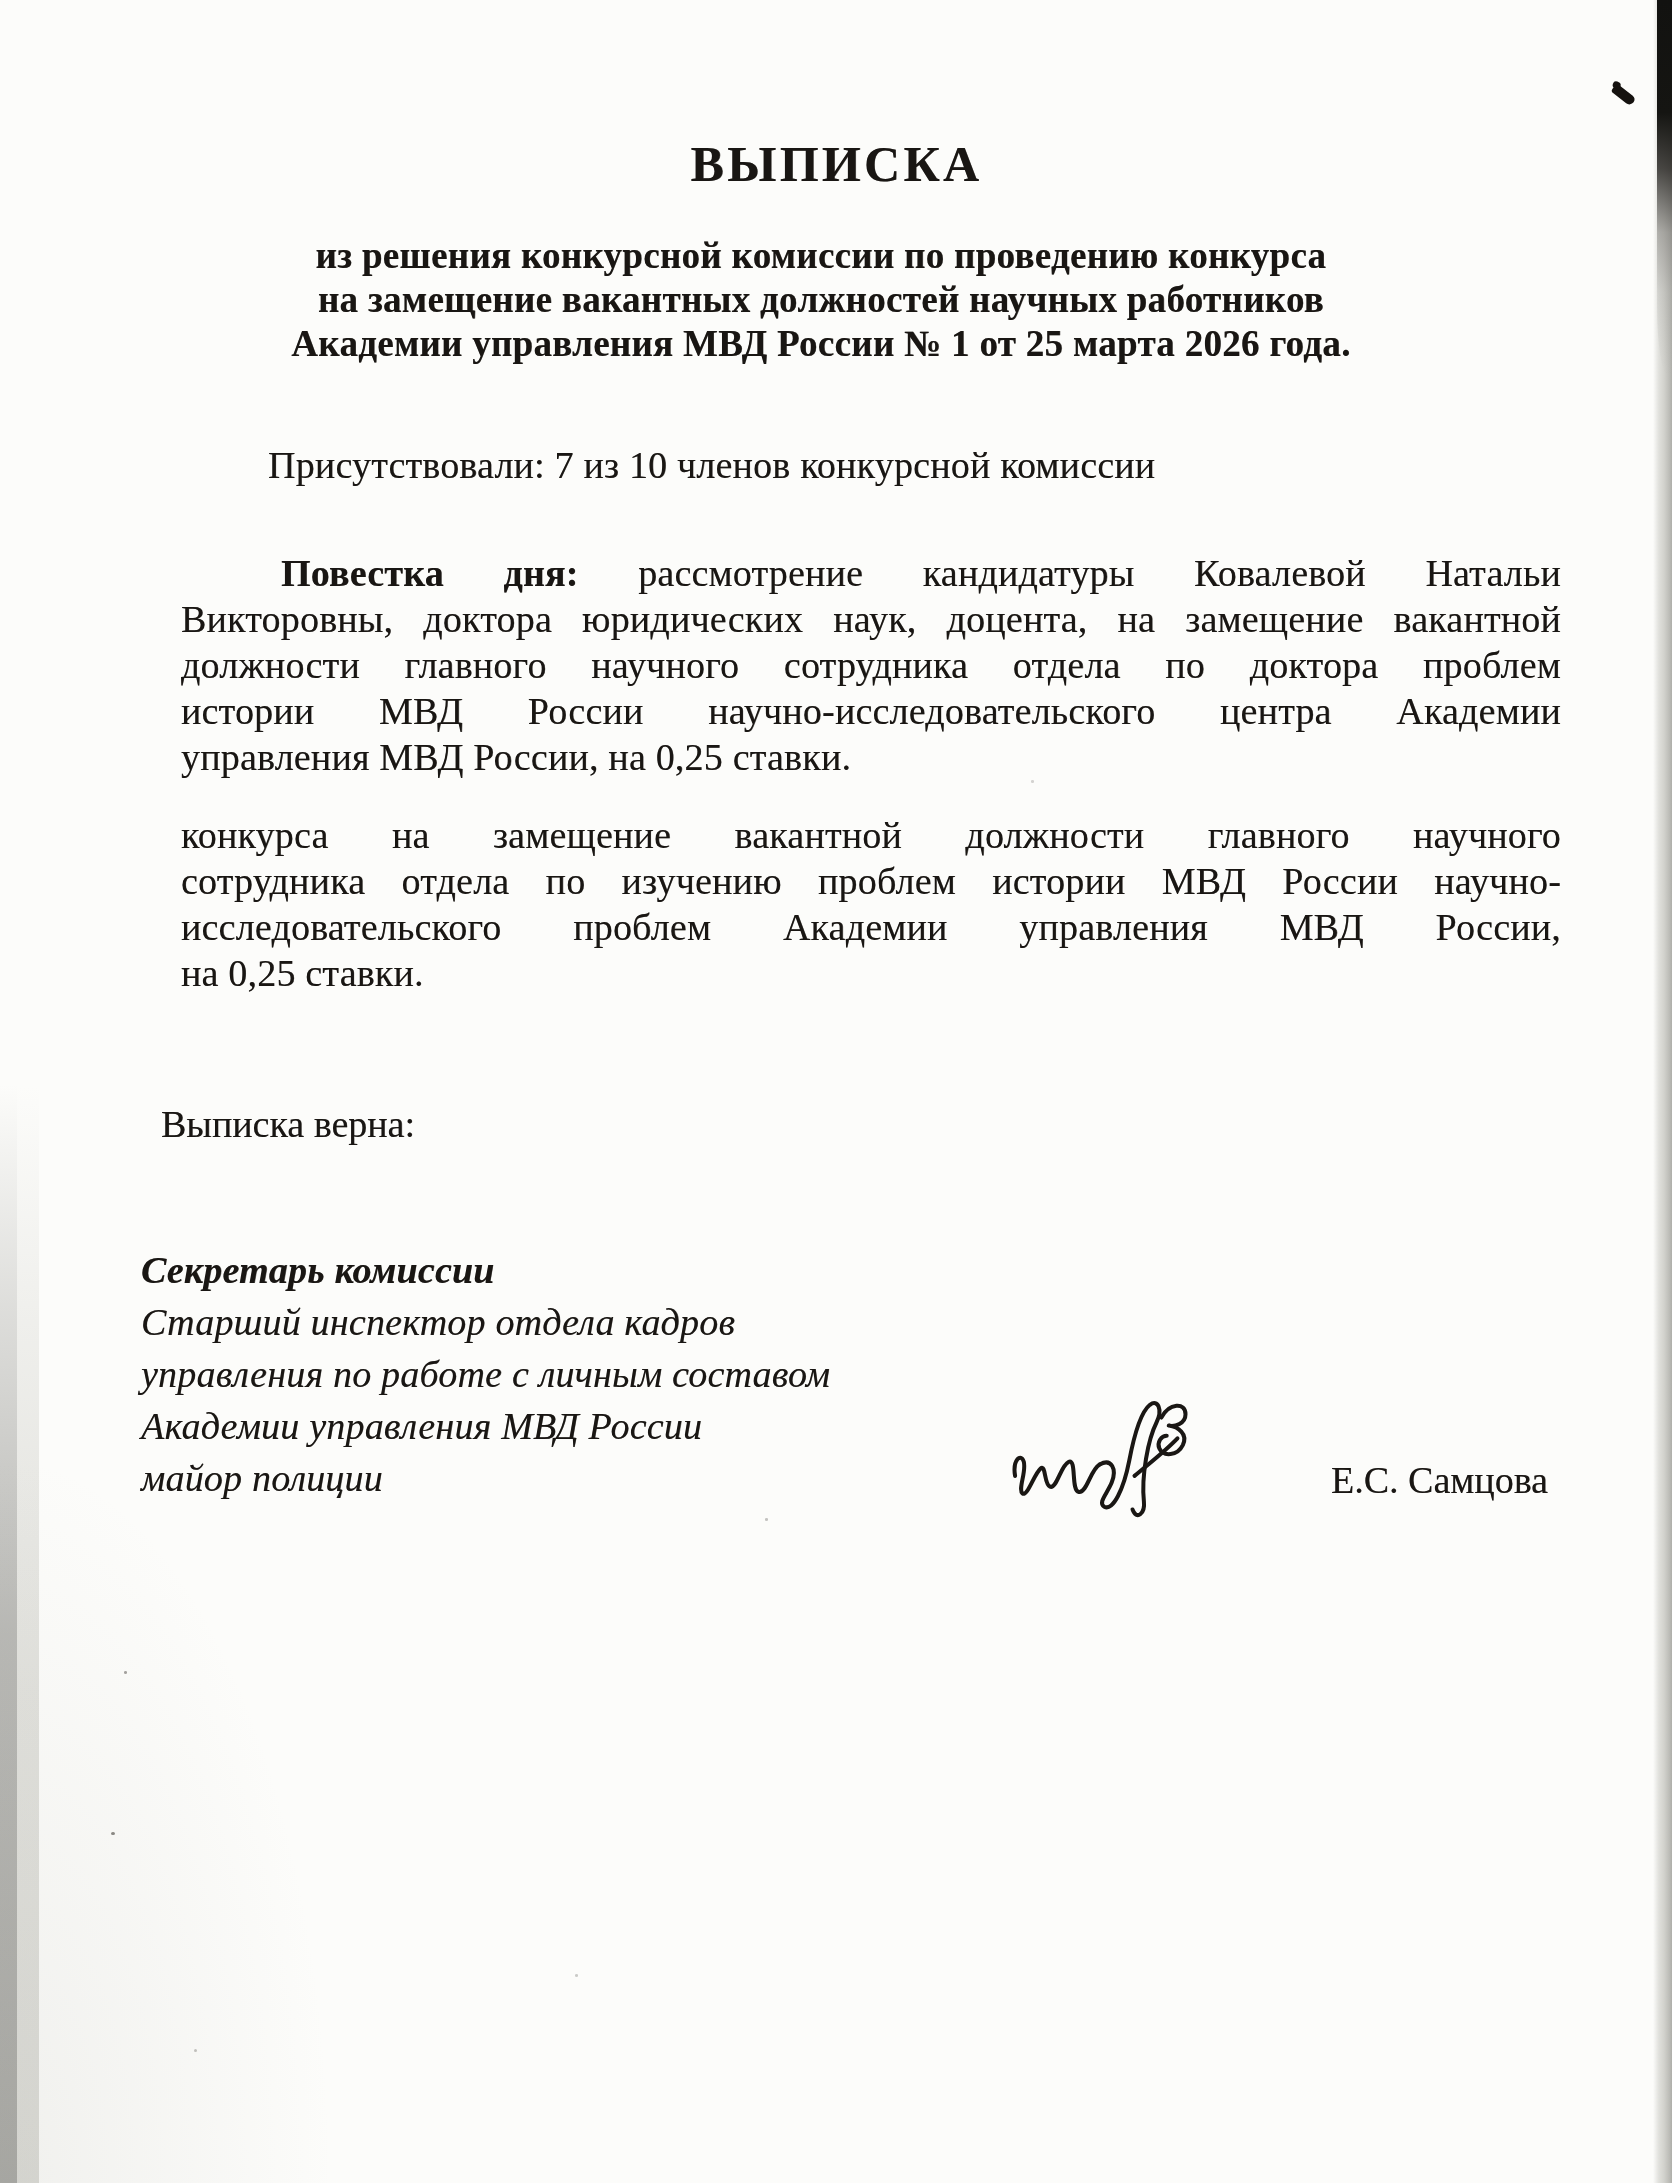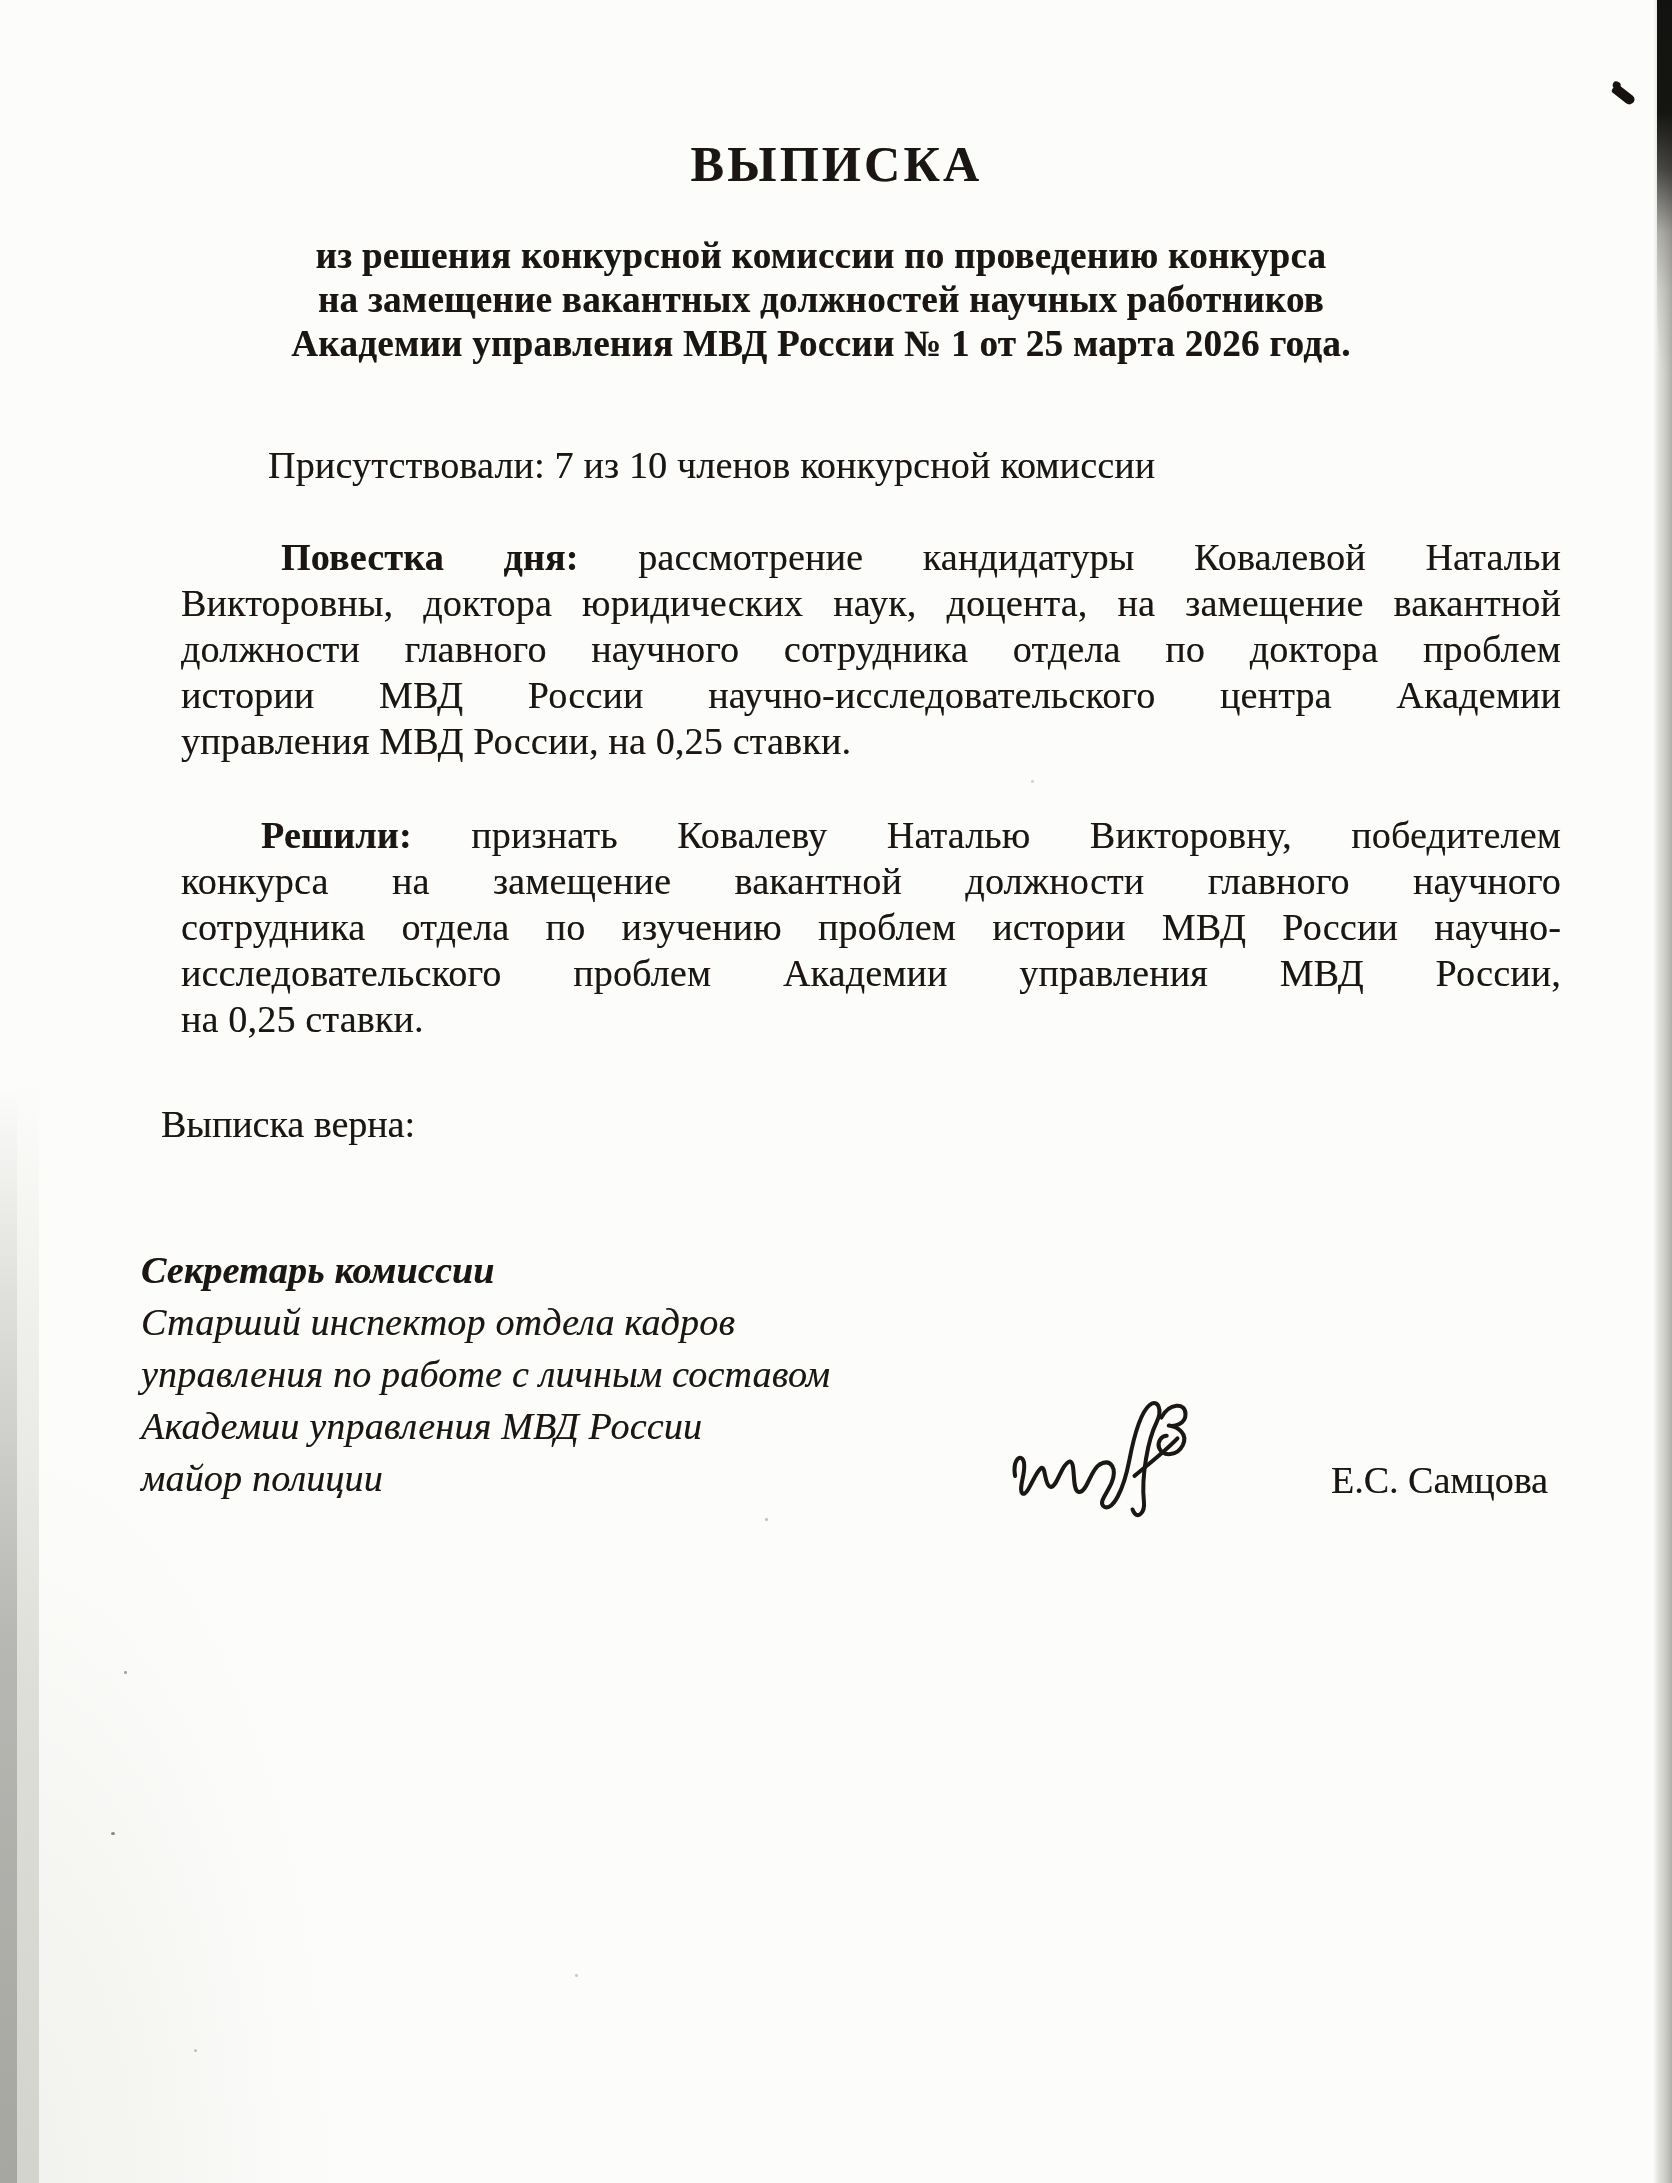--- a/index.html
+++ b/index.html
@@ -29,21 +29,21 @@
     font-size:38px; letter-spacing:0.2px; white-space:nowrap;
   }
   .para {
     position:absolute; left:181px; width:1380px;
     font-size:38px; line-height:46px; letter-spacing:0.2px;
   }
   .para-agenda   { top:534px; }
   .para-decision { top:812px; }
   .jline { text-align:justify; text-align-last:justify; }
   .jline.last { text-align-last:left; }
-  .ind-a { text-indent:100px; }
+  .ind-a { text-indent:100px;margin-top:16px; }
   .ind-d { text-indent:80px; }
   .b { font-weight:700; }
   .certify {
     position:absolute; top:1102px; left:161px;
     font-size:38px; white-space:nowrap;
   }
   .sigblock {
     position:absolute; top:1244px; left:141px;
     font-size:38px; line-height:52px; letter-spacing:0.2px;
     white-space:nowrap;
@@ -131,21 +131,20 @@
 
   <div class="para para-agenda">
     <div class="jline ind-a"><span class="b">Повестка дня:</span><span> рассмотрение кандидатуры Ковалевой Натальи</span></div>
     <div class="jline">Викторовны, доктора юридических наук, доцента, на замещение вакантной</div>
     <div class="jline">должности главного научного сотрудника отдела по доктора проблем</div>
     <div class="jline">истории МВД России научно-исследовательского центра Академии</div>
     <div class="jline last">управления МВД России, на 0,25 ставки.</div>
   </div>
 
   <div class="para para-decision">
-    <div class="jline ind-d"><span class="b">Решили:</span><span> признать Ковалеву Наталью Викторовну, победителем</span></div>
     <div class="jline">конкурса на замещение вакантной должности главного научного</div>
     <div class="jline">сотрудника отдела по изучению проблем истории МВД России научно-</div>
     <div class="jline">исследовательского проблем Академии управления МВД России,</div>
     <div class="jline last">на 0,25 ставки.</div>
   </div>
 
   <div class="certify">Выписка верна:</div>
 
   <div class="sigblock">
     <div class="b">Секретарь комиссии</div>

